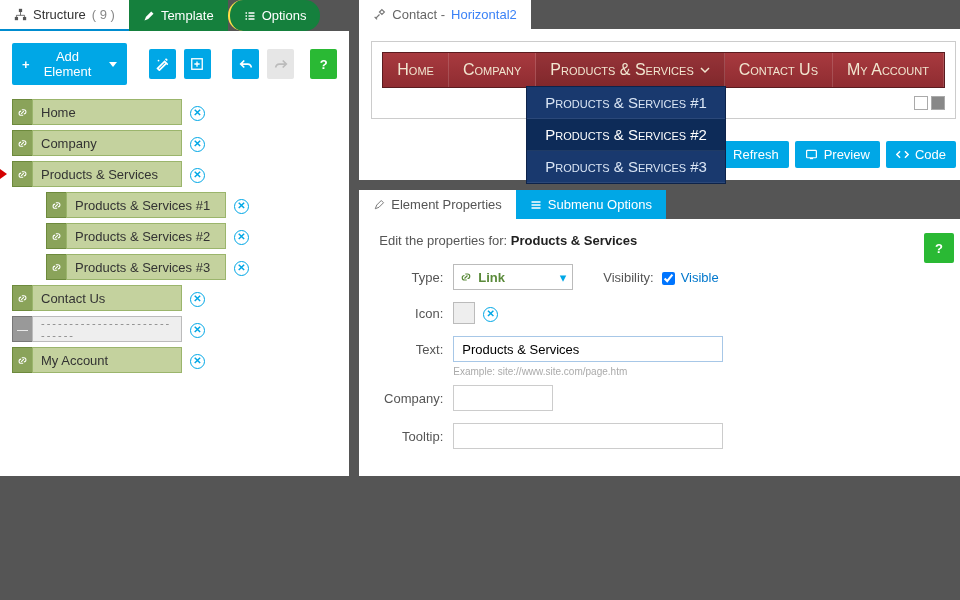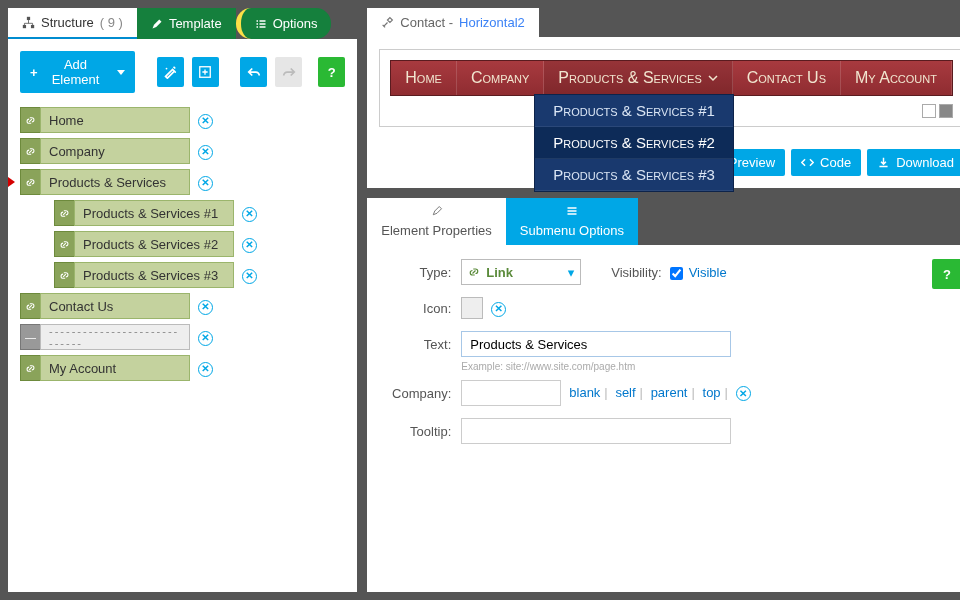--- a/index.html
+++ b/index.html
@@ -1,25 +1,25 @@
 <!DOCTYPE html>
 <html><head>
 <meta charset="utf-8">
 <style>
 * { box-sizing: border-box; margin: 0; padding: 0; font-family: "Segoe UI", Arial, sans-serif; }
 body { background: #555; width: 960px; height: 600px; overflow: hidden; font-size: 13px; color: #333; }
-.app { display: flex; gap: 10px; padding: 8px; height: 600px; }
+.app { display: flex; gap: 10px; padding: 0; height: 476px; }
 
 
 .left-panel { width: 372px; background: #555; display: flex; flex-direction: column; }
 .left-tabs { display: flex; background: #555; }
 .tab { padding: 7px 14px; display: flex; align-items: center; gap: 6px; font-size: 13px; cursor: pointer; }
 .tab.active { background: #fff; color: #333; border-bottom: 2px solid #008ccf; }
 .tab.inactive { background: #15803d; color: #fff; }
-.tab.inactive + .tab.inactive { border-left: 5px solid #fde047; border-radius: 15px; }
+.tab.inactive + .tab.inactive { border-left: 2px solid #fde047; border-radius: 15px; }
 .left-body { background: #fff; flex: 1; padding: 12px; background-image: radial-gradient(#d5d5d5 0.5px, transparent 0.5px); background-size: 10px 10px; background-position: 0 0; }
 .toolbar { display: flex; gap: 8px; margin-bottom: 14px; align-items: center; }
 .btn { background: #00a7e6; color: #fff; border: none; padding: 6px 10px; font-size: 13px; display: inline-flex; align-items: center; gap: 6px; cursor: pointer; border-radius: 2px; }
 .btn.green { background: #2ab934; }
 .btn.square { width: 30px; height: 30px; justify-content: center; padding: 0; }
 .btn.disabled { background: #e6e6e6; color: #bbb; }
 .caret { width: 0; height: 0; border-left: 4px solid transparent; border-right: 4px solid transparent; border-top: 5px solid #fff; display: inline-block; margin-left: 4px; }
 
 
 .tree { }
@@ -50,21 +50,21 @@
 .subitem.hover { background:#0d2b58; color:#fff; }
 .swatches { position:absolute; right:10px; bottom:8px; display:flex; }
 .sw { width:14px; height:14px; border:1px solid #aaa; margin-left:3px; }
 .sw.light { background:#fff; }
 .sw.dark { background:#888; }
 .action-row { display:flex; gap:6px; justify-content:flex-end; padding:10px 12px 12px; }
 
 
 .props-panel { background:#fff; flex:1; display:flex; flex-direction:column; }
 .props-tabs { display:flex; background:#555; }
-.ptab { padding:7px 14px; display:flex; align-items:center; gap:6px; font-size:13px;flex-direction:column; }
+.ptab { padding:7px 14px; display:flex; align-items:center; gap:6px; font-size:13px; }
 .ptab.active { background:#fff; color:#555; }
 .ptab.inactive { background:#00a7e6; color:#fff; }
 .props-body { padding:14px 20px; position:relative; }
 .props-body .help { position:absolute; right:14px; top:14px; }
 .props-title { font-size:13px; color:#555; margin-bottom:16px; }
 .props-title b { color:#222; font-weight:600; }
 .form-row { display:flex; align-items:center; margin-bottom:12px; }
 .form-row label { width:64px; text-align:right; margin-right:10px; color:#555; font-size:13px;}
 .select-like { width:120px; height:26px; border:1px solid #bbb; display:flex; align-items:center; padding:0 6px; gap:6px; color:#5a8a3a; position:relative; background:#fff;justify-content:space-between;}
 .select-like .dd { margin-left:auto; color:#00a7e6; }
@@ -320,28 +320,20 @@
           <span>Preview</span>
         </button>
         <button class="btn">
           <span>
               <svg width="13" height="13" viewBox="0 0 16 16">
                 <path d="M5 4L1 8l4 4M11 4l4 4-4 4" stroke="#fff" stroke-width="1.8" fill="none"></path>
               </svg>
             </span>
           <span>Code</span>
         </button>
-        <button class="btn">
-          <span>
-              <svg width="13" height="13" viewBox="0 0 16 16">
-                <path d="M8 2v8M5 7l3 3 3-3M3 13h10" stroke="#fff" stroke-width="1.8" fill="none"></path>
-              </svg>
-            </span>
-          <span>Download</span>
-        </button>
       </div>
     </div>
 
     <div class="props-panel">
       <div class="props-tabs">
         <div class="ptab active">
           <span>
               <svg width="12" height="12" viewBox="0 0 16 16">
                 <path d="M3 13l2-5 6-6 3 3-6 6-5 2z" fill="none" stroke="#777" stroke-width="1.3"></path>
               </svg>
@@ -357,20 +349,24 @@
               </svg>
             </span>
           <span>Submenu Options</span>
         </div>
       </div>
       <div class="props-body">
         <button class="btn square green help">
             <span style="font-weight:bold">?</span>
           </button>
 
+        <div class="props-title">
+          <span>Edit the properties for:</span>
+          <b>Products &amp; Services</b>
+        </div>
 
         <div class="form-row">
           <label>Type:</label>
           <div class="select-like">
             <span>
                 <svg width="12" height="12" viewBox="0 0 16 16">
                   <path d="M6 10l4-4M7 4h3a3 3 0 010 6M9 12H6a3 3 0 010-6" stroke="#5a8a3a" stroke-width="1.6" fill="none"></path>
                 </svg>
               </span>
             <span style="font-weight:600">Link</span>
@@ -392,27 +388,20 @@
         <div class="form-row">
           <label>Text:</label>
           <input class="text-input" value="Products &amp; Services" style="">
         </div>
 
         <div class="hint">Example: site://www.site.com/page.htm</div>
 
         <div class="form-row">
           <label>Company:</label>
           <input class="text-input plain short" style="">
-          <span class="target-links">
-            <a href="#">blank</a><span class="sep">|</span>
-            <a href="#">self</a><span class="sep">|</span>
-            <a href="#">parent</a><span class="sep">|</span>
-            <a href="#">top</a><span class="sep">|</span>
-            <span class="circ" style="color:#00a7e6;border-color:#00a7e6">✕</span>
-          </span>
         </div>
 
         <div class="form-row">
           <label>Tooltip:</label>
           <input class="text-input plain" style="">
         </div>
       </div>
     </div>
   </div>
 </div>

